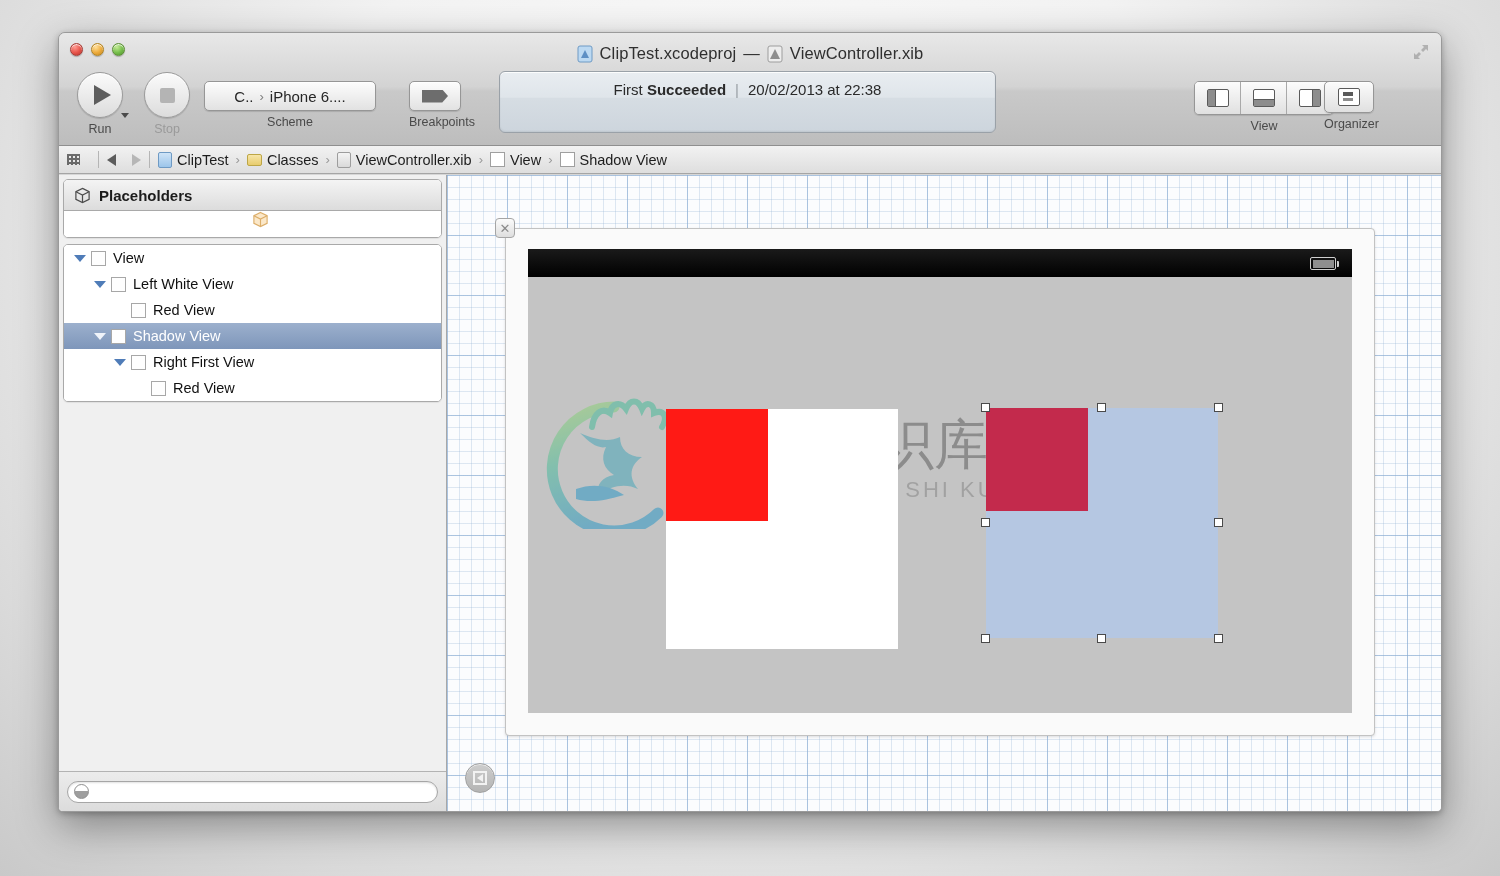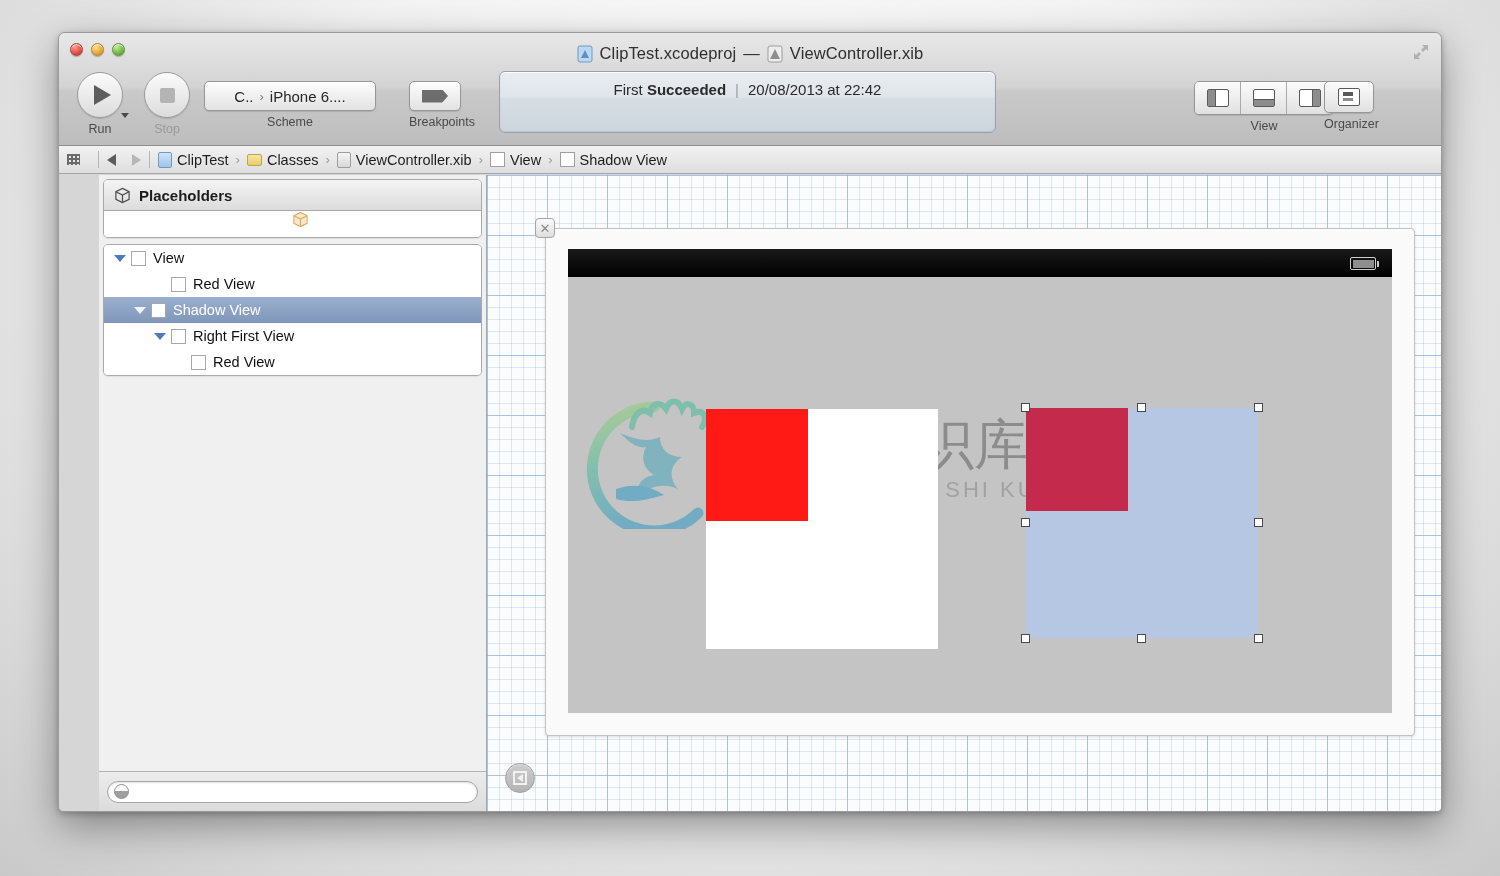--- a/index.html
+++ b/index.html
@@ -156,21 +156,21 @@
   .arrow-r{border-left:9px solid #b6b6b6;border-top:6px solid transparent;border-bottom:6px solid transparent;margin-left:16px;}
   .crumb { display:flex;align-items:center;gap:5px;cursor:pointer;white-space:nowrap; }
   .crumb-sep { color:#9a9a9a; margin:0 7px; font-size:13px; }
   .ic { width:14px;height:16px;display:inline-block;flex:0 0 auto; }
   .ic.proj { background: linear-gradient(to bottom,#cfe4f7,#9cc5ea); border:1px solid #6e9ac4; border-radius:2px; }
   .ic.folder { width:15px;height:12px;background: linear-gradient(to bottom,#f7e5a8,#e8cc6d); border:1px solid #bda646; border-radius:2px 2px 2px 2px; }
   .ic.xib { background: linear-gradient(to bottom,#f4f4f4,#d9d9d9); border:1px solid #9d9d9d; border-radius:2px; }
   .ic.viewsq { width:15px;height:15px;background:#fff;border:1px solid #9f9f9f; }
 
   
-  #body { position:absolute; top:142px; left:0; right:0; bottom:0; display:flex;margin-left:40px; }
+  #body { position:absolute; top:142px; left:0; right:0; bottom:0; display:flex; }
 
   
   #sidebar {
     width: 388px; background: #f0f0f0;
     border-right: 1px solid #a8a8a8;
     display:flex; flex-direction:column;
     position: relative;
   }
   #sidebar-scroll { flex:1; padding: 4px 4px 0 4px; overflow:hidden; }
 
@@ -339,21 +339,21 @@
     <div class="tb-cluster" id="bp-cluster">
       <div id="bp-btn">
           <div class="bp-shape"></div>
         </div>
       <div class="tb-label">Breakpoints</div>
     </div>
 
     <div id="status-area">
       <span>First</span>&nbsp;<b>Succeeded</b>
       <span class="bar-sep">|</span>
-      <span>20/08/2013 at 22:42</span>
+      <span>20/02/2013 at 22:38</span>
     </div>
 
 
     <div class="tb-cluster" id="view-cluster">
       <div class="seg">
         <div class="s">
             <span class="glyph pl"></span>
           </div>
         <div class="s">
             <span class="glyph pb"></span>
@@ -436,20 +436,25 @@
 
         <div class="panel">
           <div class="panel-body">
 
             <div class="tree-row" style="padding-left:10px">
               <span class="tri"></span>
               <span class="vsq"></span>
               <span>View</span>
             </div>
 
+            <div class="tree-row" style="padding-left:30px">
+              <span class="tri"></span>
+              <span class="vsq"></span>
+              <span>Left White View</span>
+            </div>
 
             <div class="tree-row" style="padding-left:50px">
               <span class="tri none"></span>
               <span class="vsq"></span>
               <span>Red View</span>
             </div>
 
             <div class="tree-row sel" style="padding-left:30px">
               <span class="tri"></span>
               <span class="vsq"></span>

